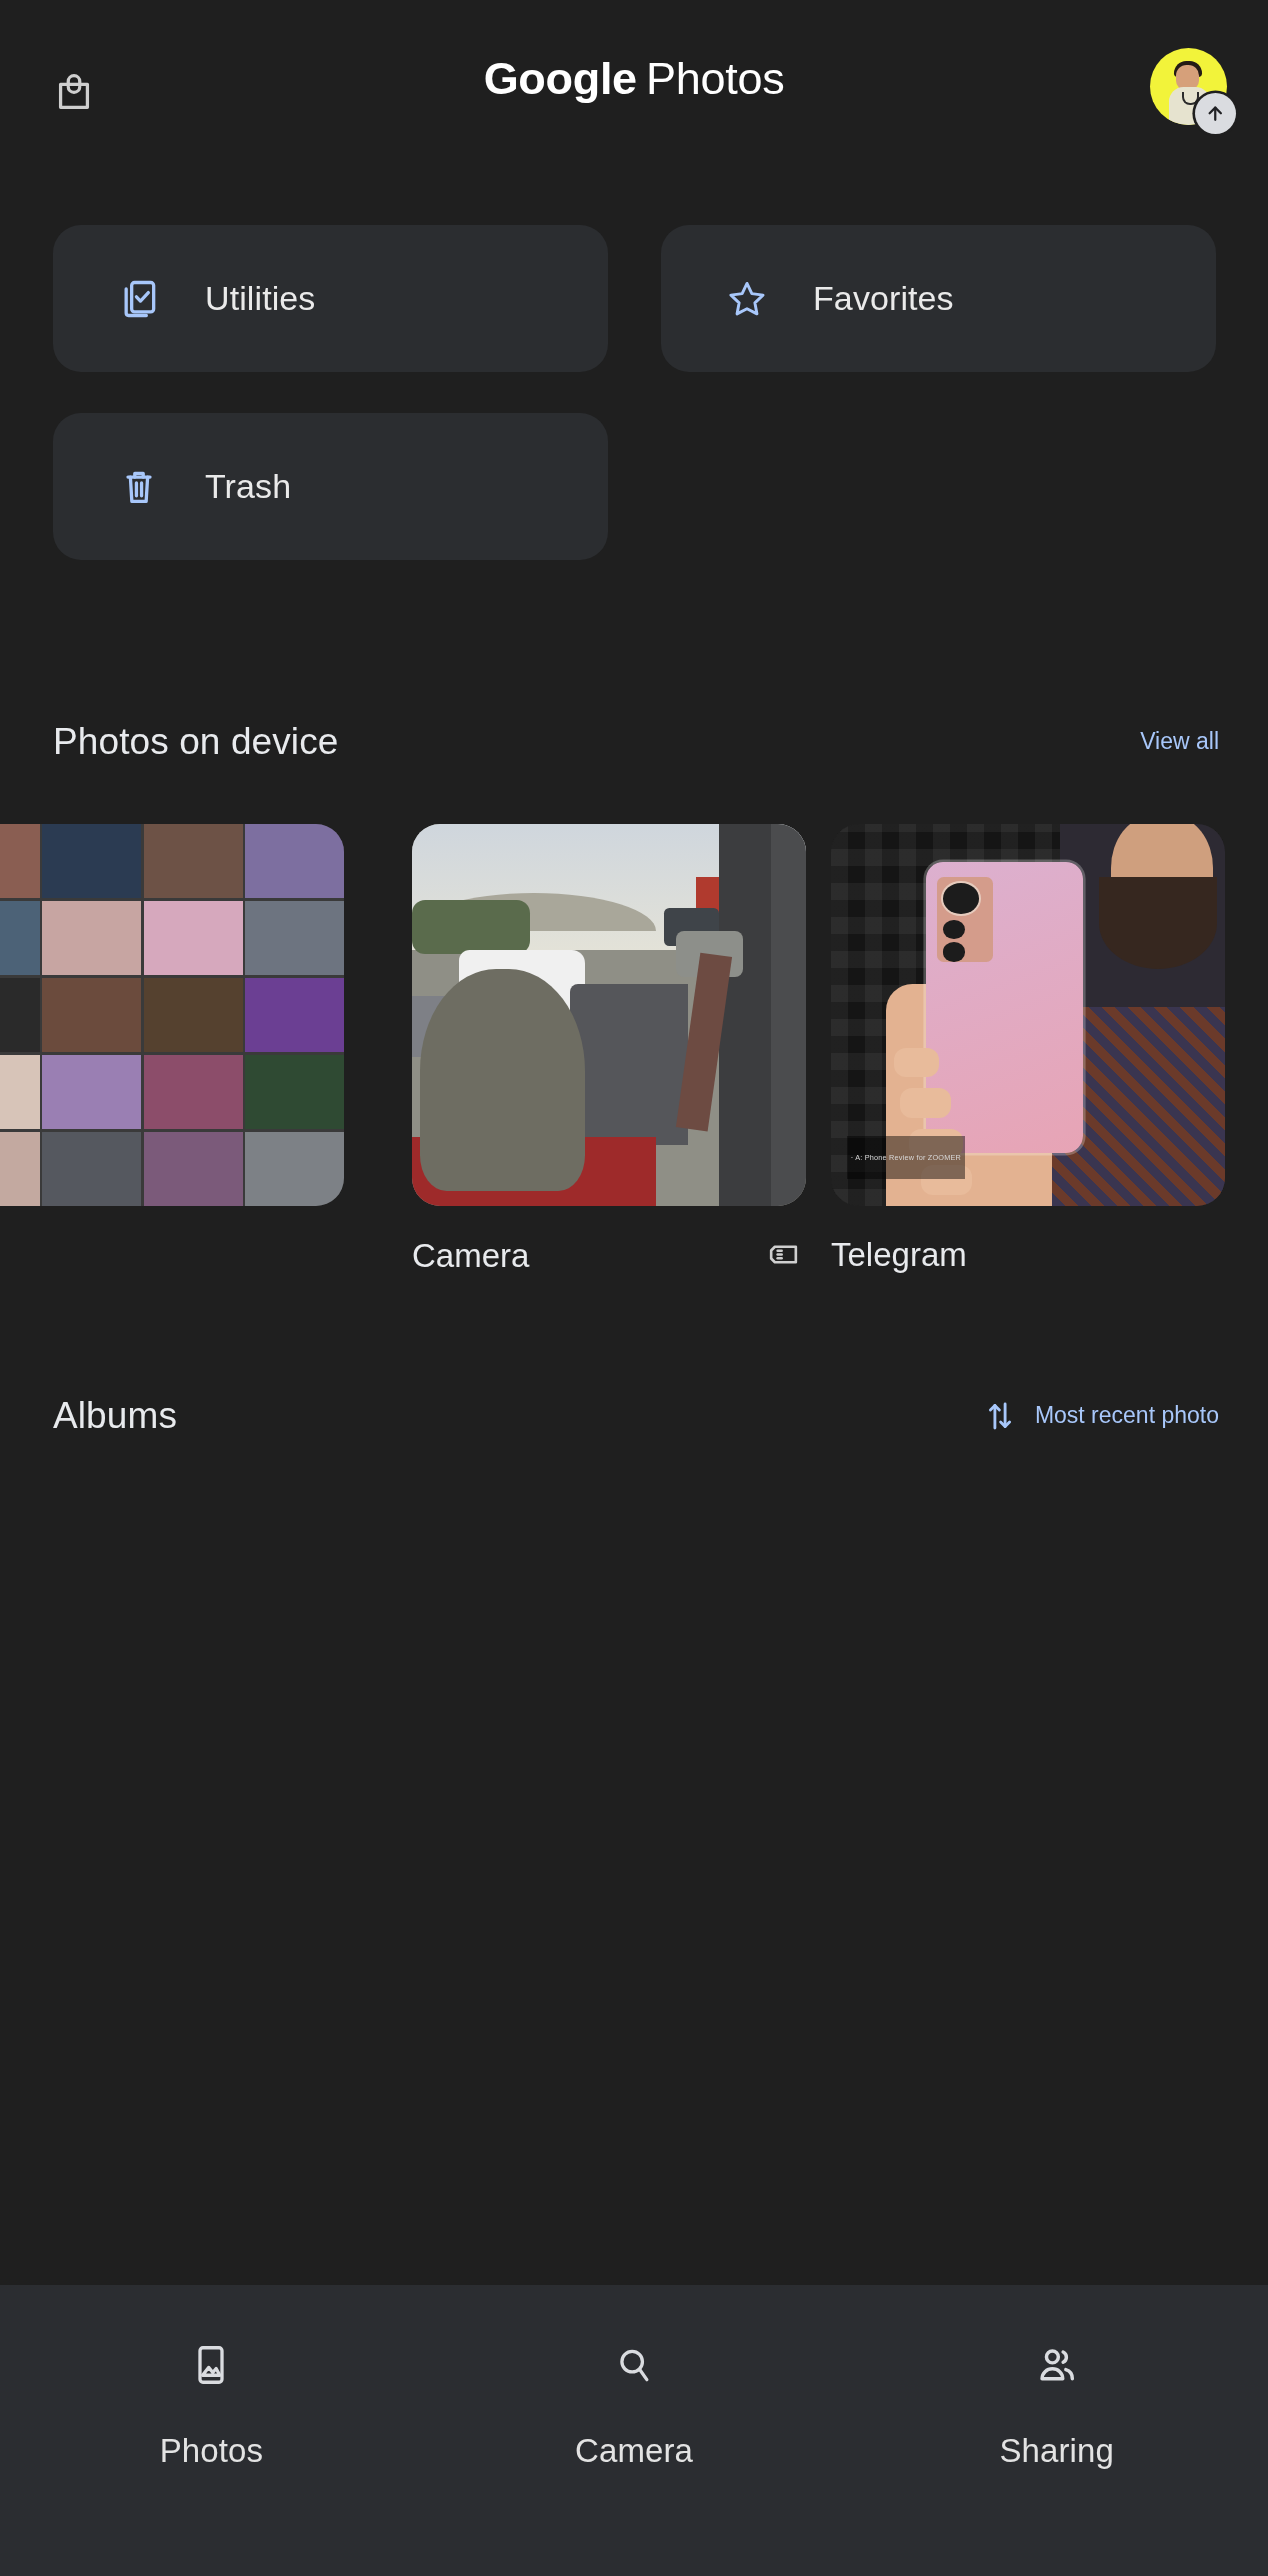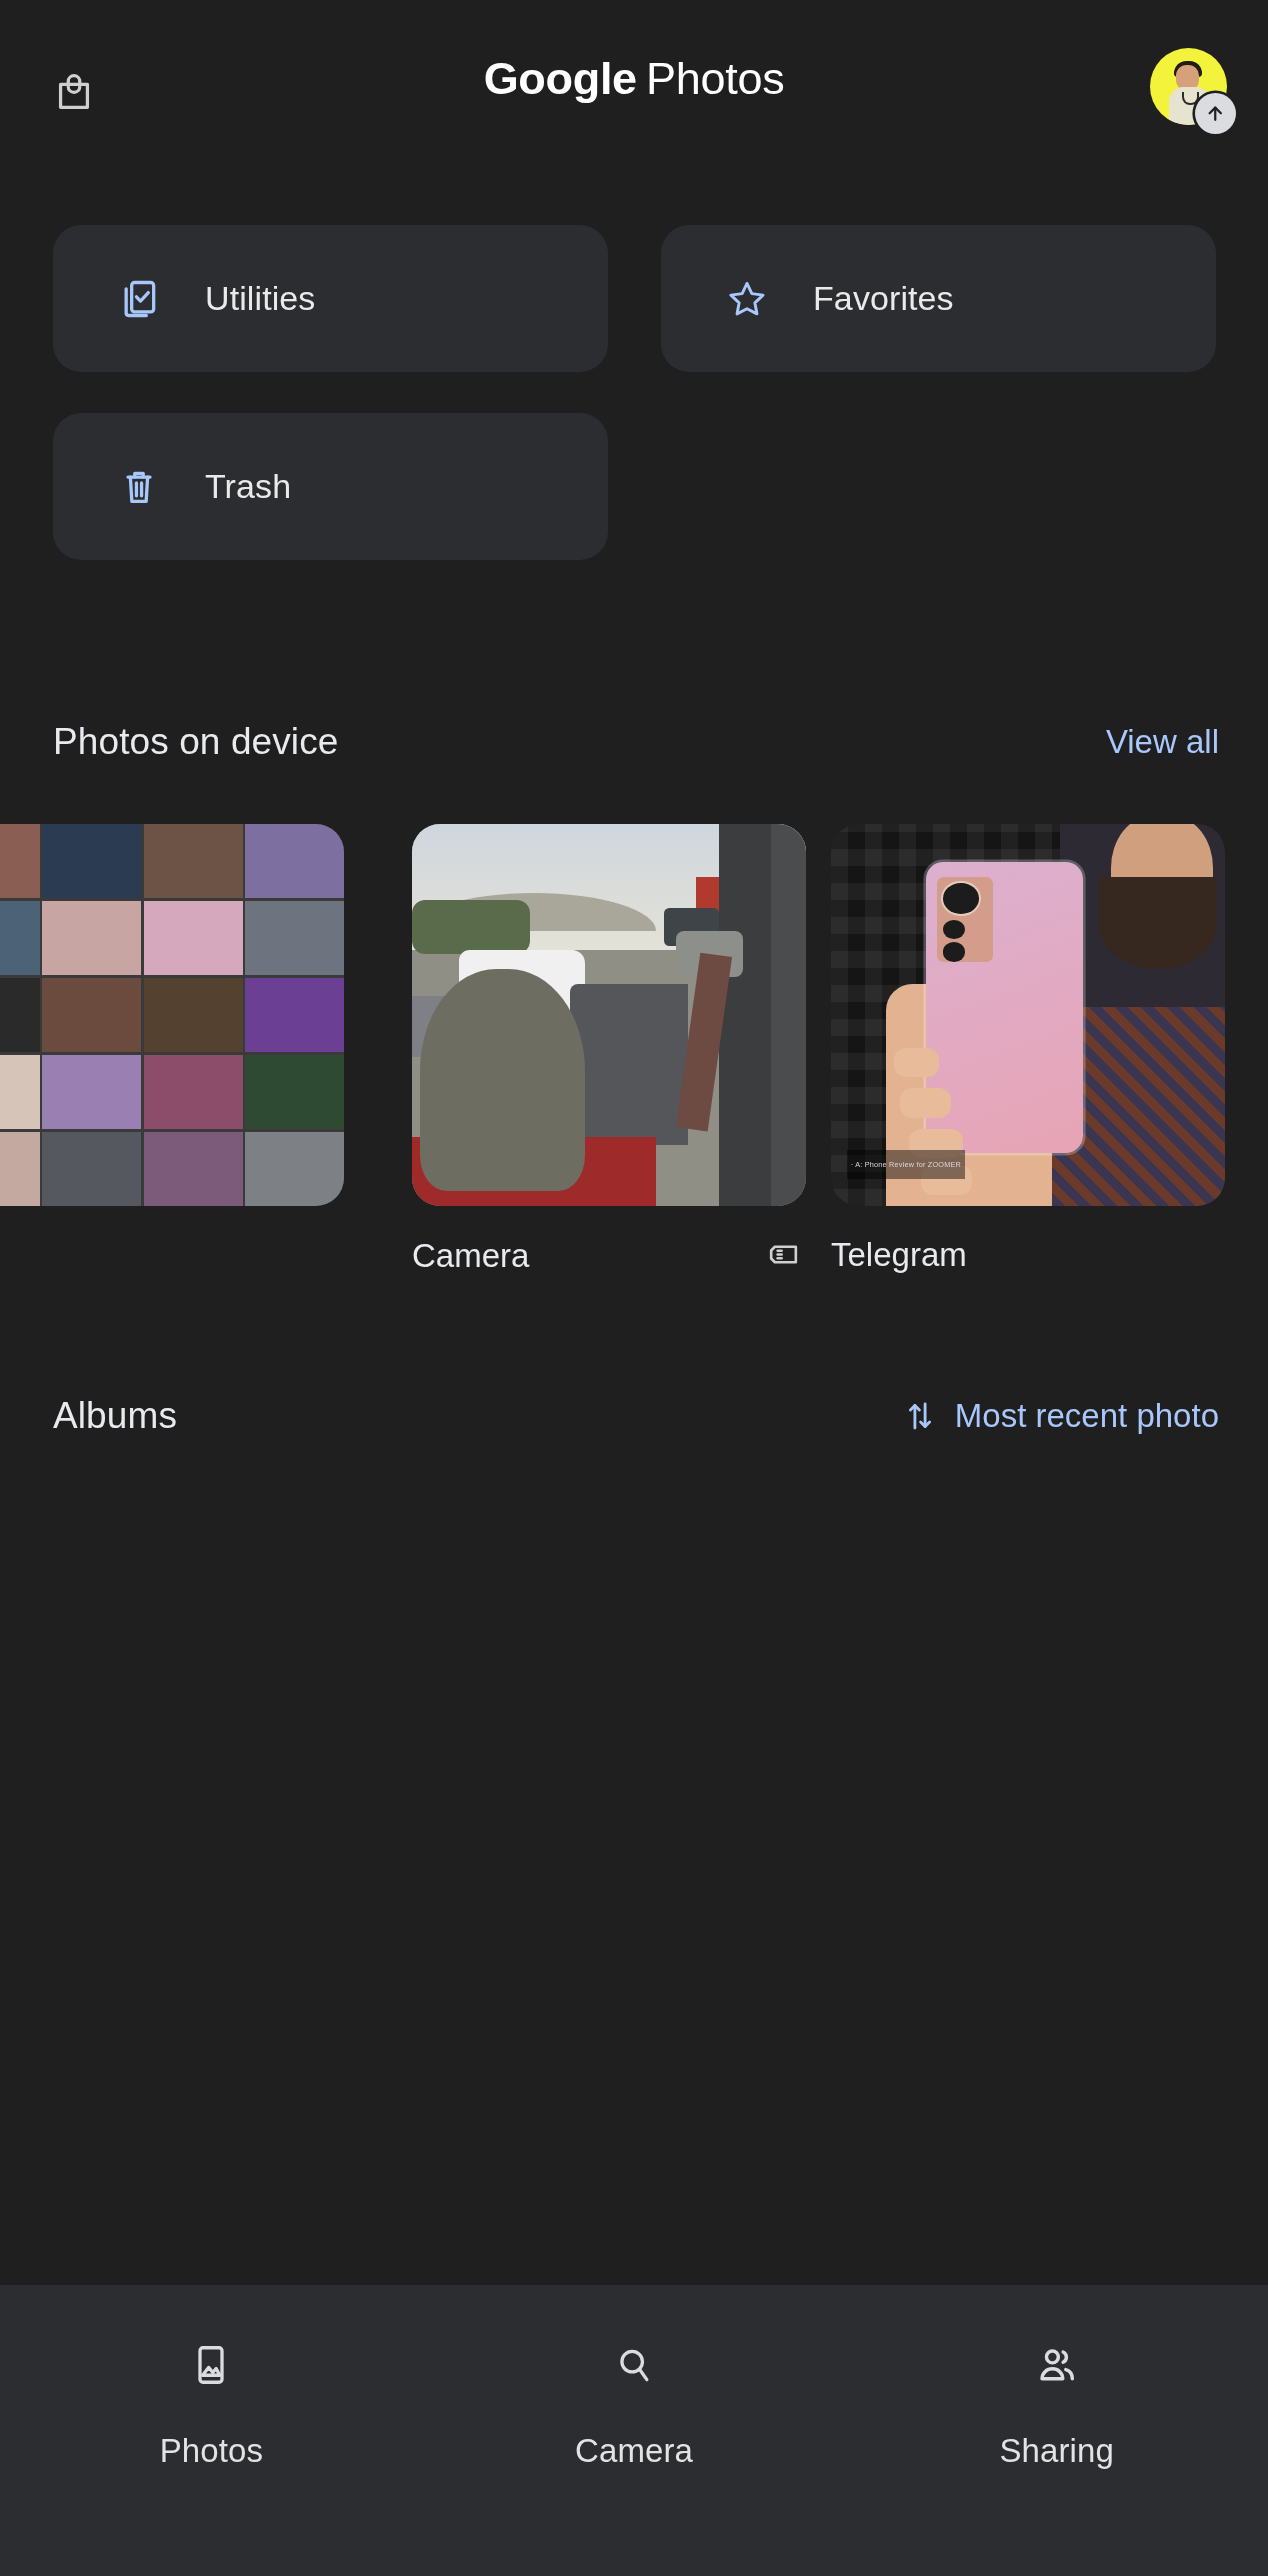--- a/index.html
+++ b/index.html
@@ -174,21 +174,21 @@
   .section-title {
     position: absolute;
     left: 53px;
     font-size: 37px;
     color: #e8eaed;
     letter-spacing: 0.1px;
   }
   .section-action {
     position: absolute;
     right: 49px;
-    font-size: 33px;
+    font-size: 23px;
     color: #a8c7fa;
     display: flex;
     align-items: center;
     white-space: nowrap;
   }
   .section-action .sorticon {
     margin-right: 17px;
     display: inline-flex;
     align-items: center;
   }
@@ -263,21 +263,21 @@
     background: repeating-linear-gradient(45deg,#3a3550 0 9.2px,#6b3a2a 9.2px 18.5px); }
   .tgpic .hand { position:absolute; left:14%; bottom:-4%; width:42%; height:62%; background:#e3b291; border-radius:26.4px 20px 16px 16px; }
   .tgpic .phone { position:absolute; left:24%; top:10%; width:40%; height:76%; border-radius:17px;
     background:linear-gradient(160deg,#dcb0cf,#e7a4b5); box-shadow:0 0 0 2.6px rgba(255,255,255,.25); }
   .tgpic .cammod { position:absolute; left:27%; top:14%; width:14%; height:22%; background:#d49c8b; border-radius:6.6px; }
   .tgpic .lens1 { position:absolute; left:28.5%; top:15.5%; width:9%; height:8%; background:#1c1c1c; border-radius:50%; box-shadow:0 0 0 2px #e6cbbd;}
   .tgpic .lens2 { position:absolute; left:28.5%; top:25%; width:5.5%; height:5%; background:#1c1c1c; border-radius:50%;}
   .tgpic .lens3 { position:absolute; left:28.5%; top:31%; width:5.5%; height:5%; background:#1c1c1c; border-radius:50%;}
   .tgpic .fingers { position:absolute; left:16%; bottom:2%; width:38%; height:48%; }
   .tgpic .fingers b { position:absolute; background:#e8bb9b; border-radius:12px; display:block;}
-  .tgpic .wm { position:absolute; left:4%; bottom:7%; font-size:7.3px; color:#d8d8d8; background:rgba(0,0,0,.45); padding:10px 4px; letter-spacing:0.2px;}
+  .tgpic .wm { position:absolute; left:4%; bottom:7%; font-size:7.3px; color:#d8d8d8; background:rgba(0,0,0,.45); padding:17px 4px; letter-spacing:0.2px;}
 
   
   .bottomnav {
     position: absolute;
     left: 0;
     bottom: 0;
     width: 1268px;
     height: 291px;
     background: #2b2d31;
     display: flex;

